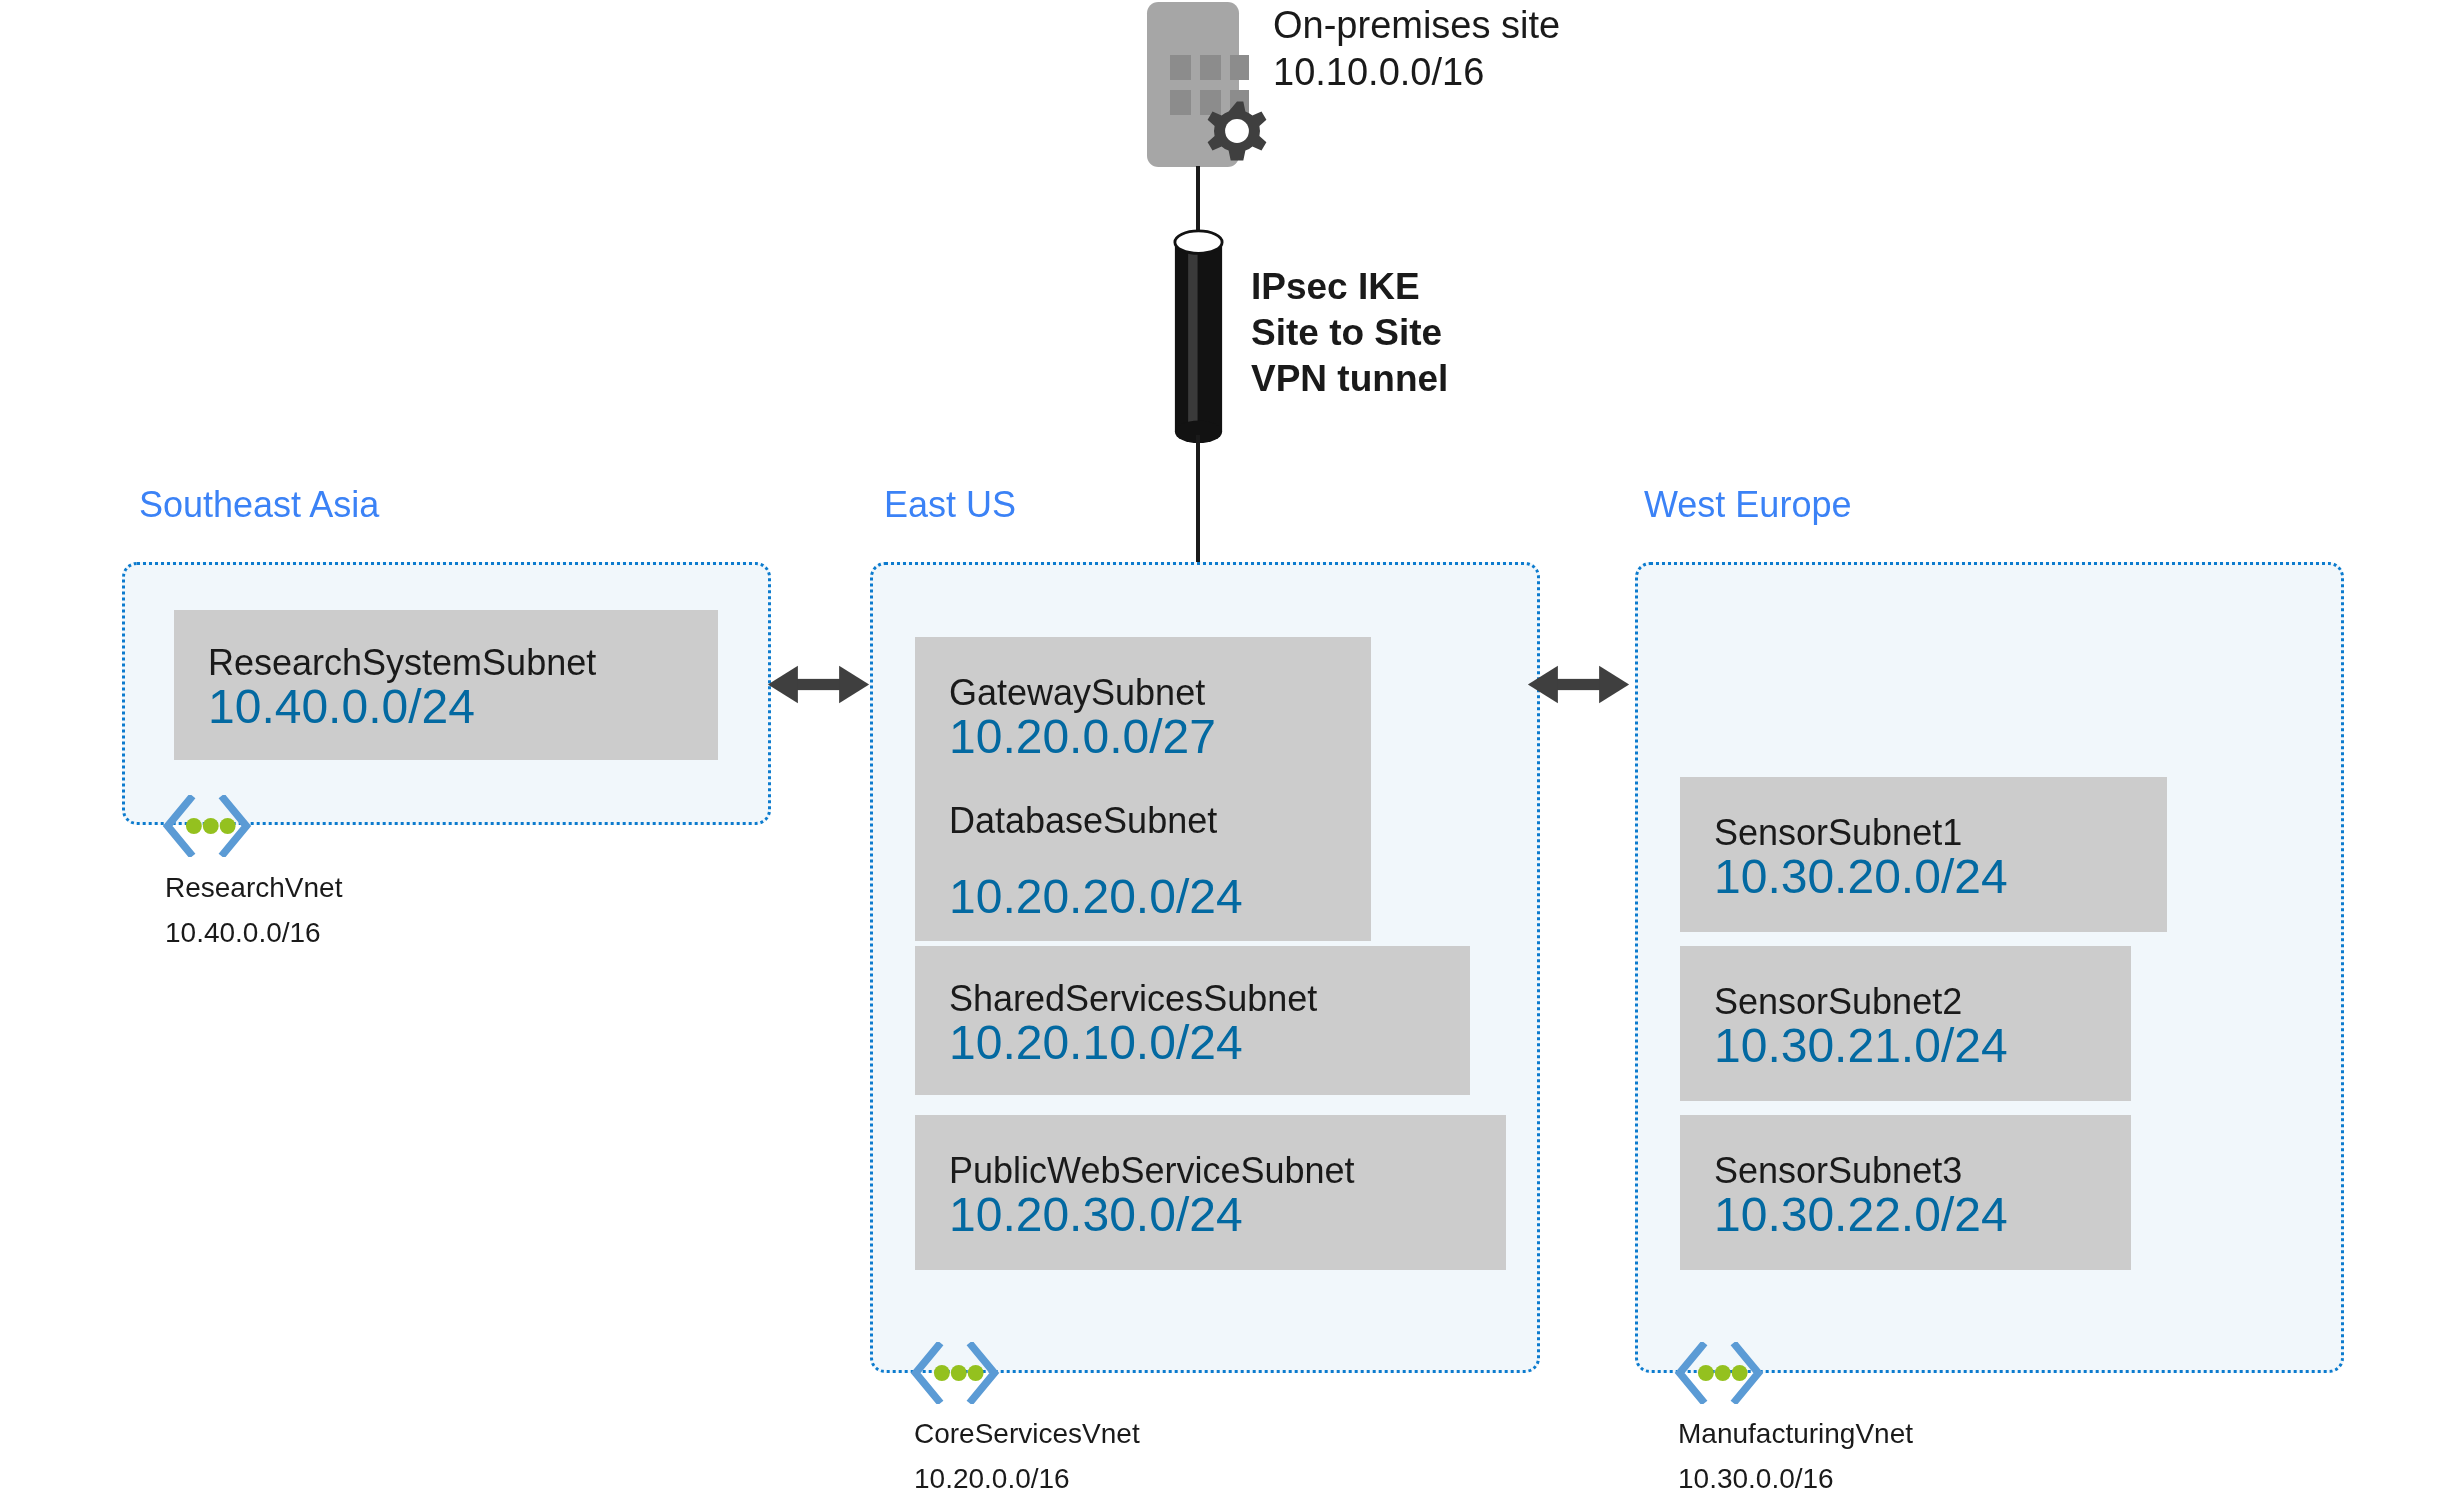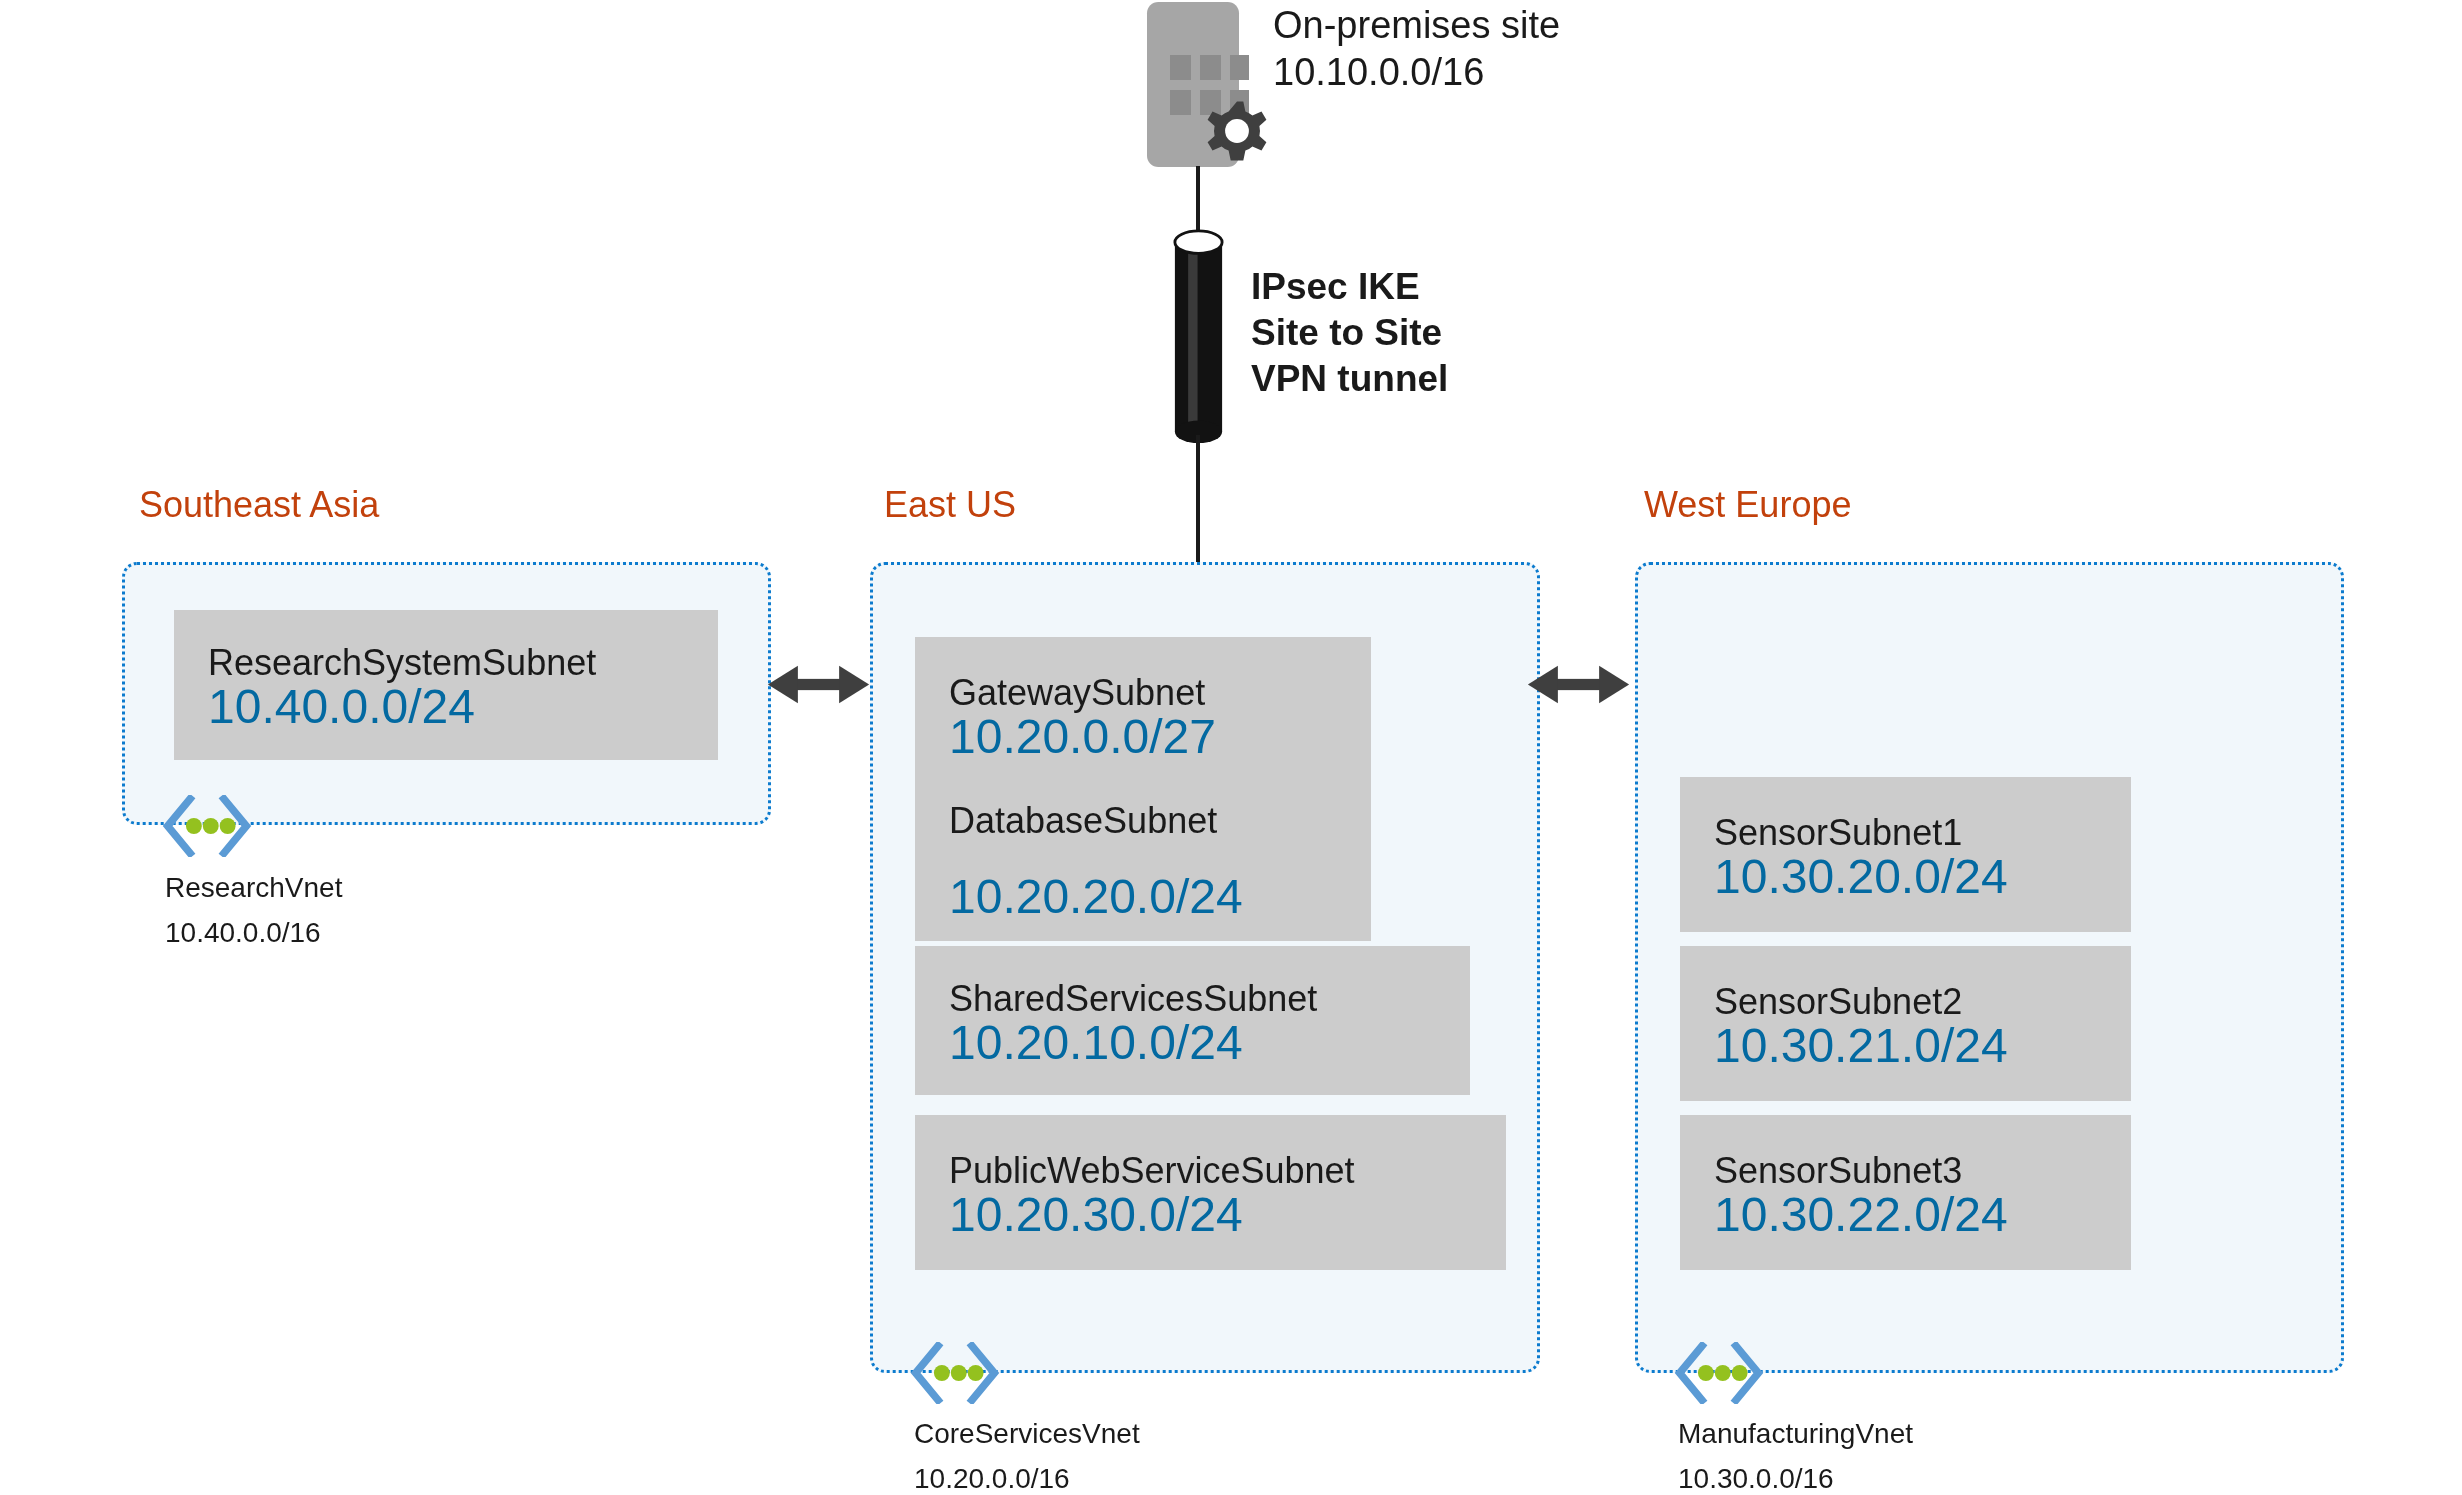--- a/index.html
+++ b/index.html
@@ -72,21 +72,21 @@
     font-size: 37px;
     line-height: 46px;
     color: #1A1A1A;
     white-space: pre-line;
     font-weight: bold;
   }
 
   
   .region-label {
     font-size: 36px;
-    color: #c2410c;
+    color: #3b82f6;
     white-space: nowrap;
   }
 
   
   .vnet {
     background: #F1F7FB;
     border: 3.8px dotted #0C7BCE;
     border-radius: 15px;
     box-sizing: border-box;
   }
@@ -230,21 +230,21 @@
     <rect x="26" y="22" width="60" height="12" fill="#3F3F3F"></rect>
     <path d="M2 28 L34 8 L34 48 Z" fill="#3F3F3F"></path>
     <path d="M110 28 L78 8 L78 48 Z" fill="#3F3F3F"></path>
   </svg>
 
   <div class="abs region-label" style="left:1644px; top:484px;">West Europe</div>
 
   <div class="abs vnet" style="left:1635px; top:562px; width:709px; height:811px;">
 
 
-    <div class="subnet" style="left:42px; top:212px; width:451px; height:155px;">
+    <div class="subnet" style="left:42px; top:212px; width:487px; height:155px;">
       <div class="sn-name">SensorSubnet1</div>
       <div class="sn-cidr">10.30.20.0/24</div>
     </div>
 
     <div class="subnet" style="left:42px; top:381px; width:451px; height:155px;">
       <div class="sn-name">SensorSubnet2</div>
       <div class="sn-cidr">10.30.21.0/24</div>
     </div>
 
     <div class="subnet" style="left:42px; top:550px; width:451px; height:155px;">

